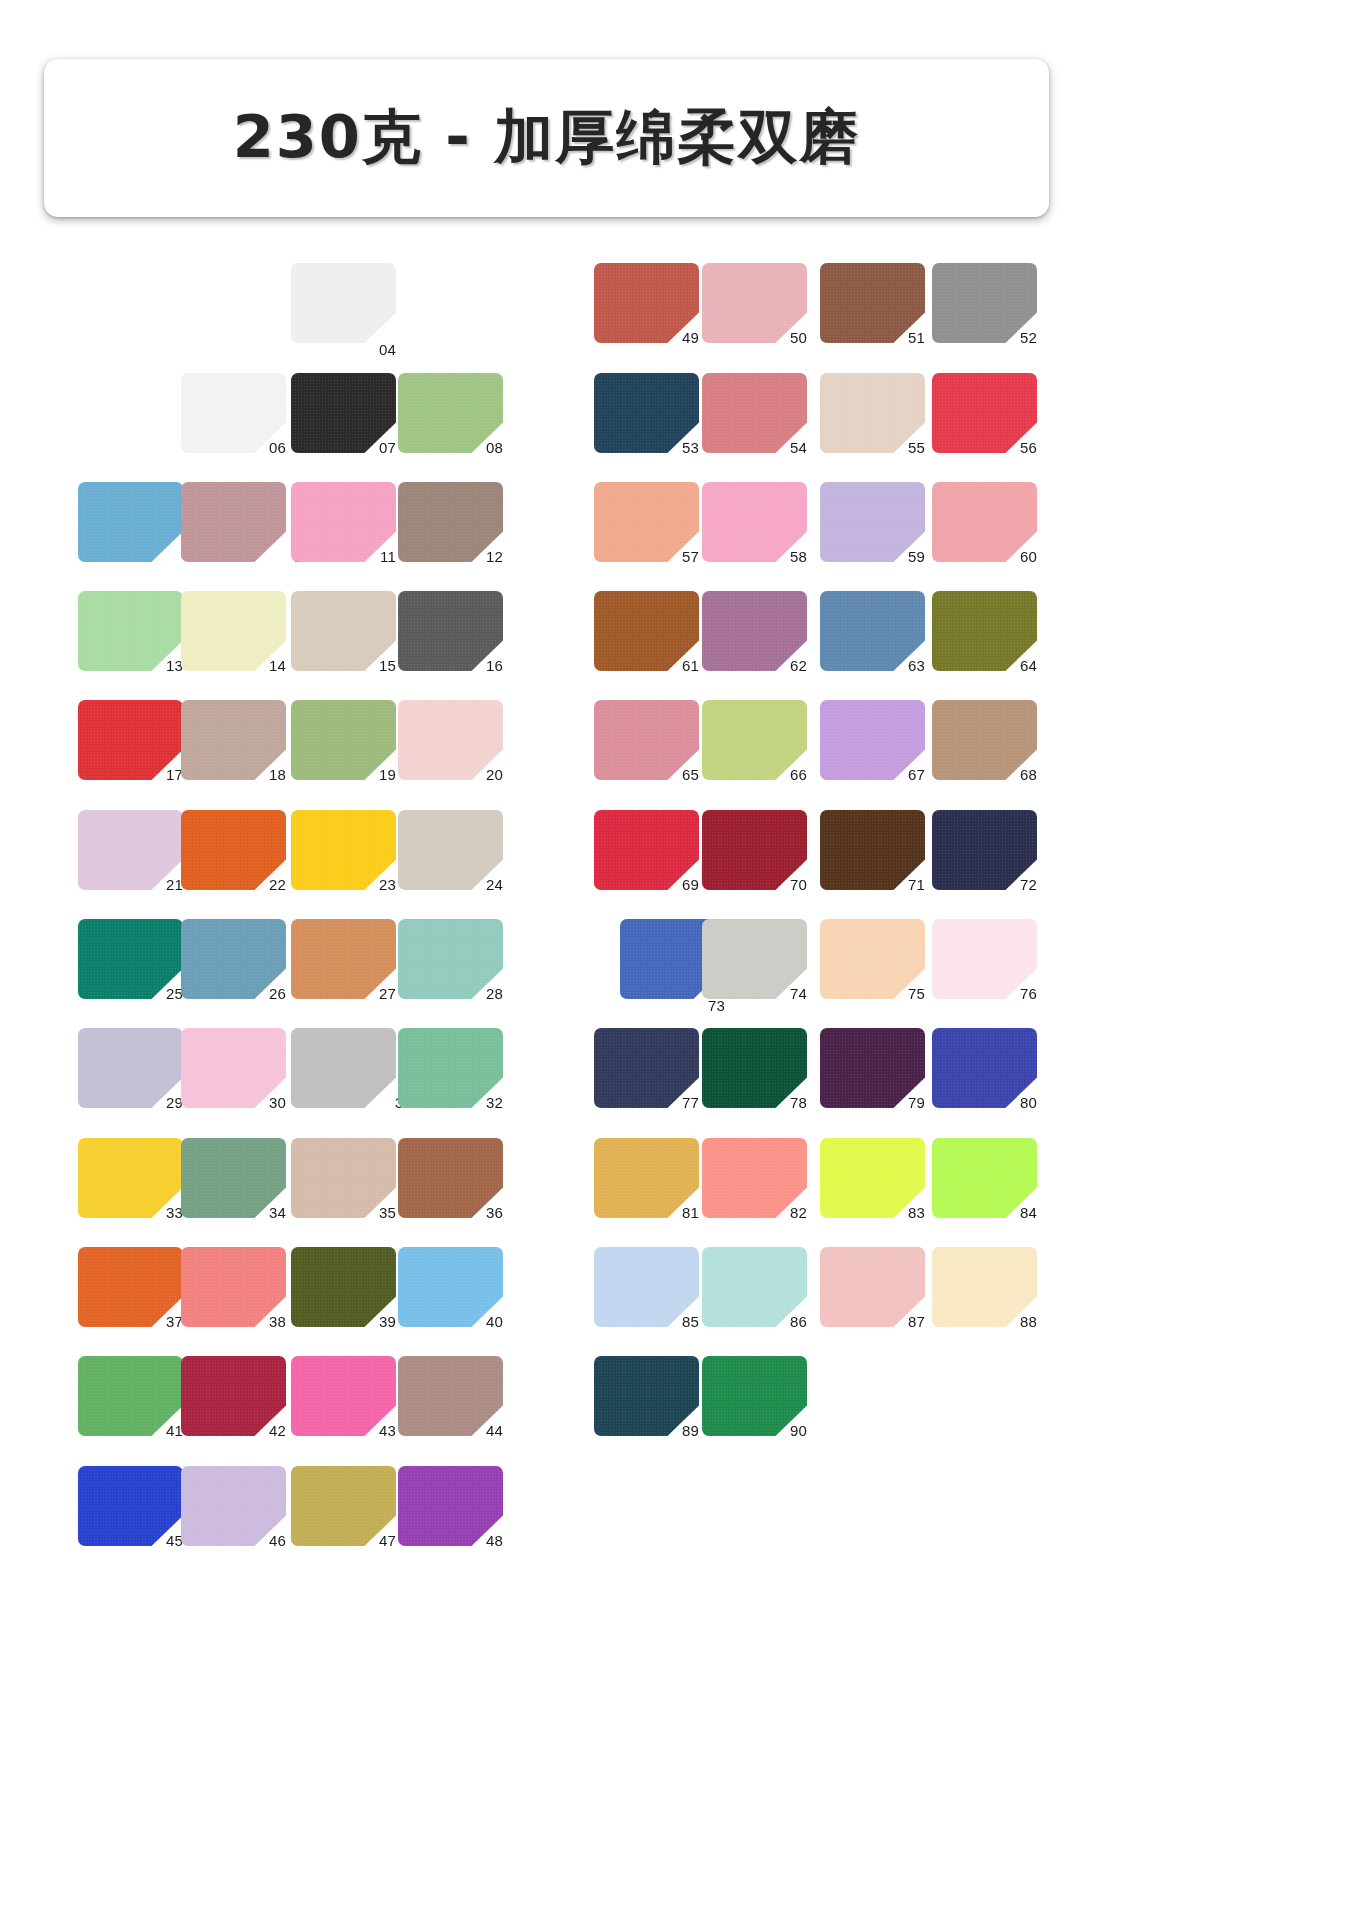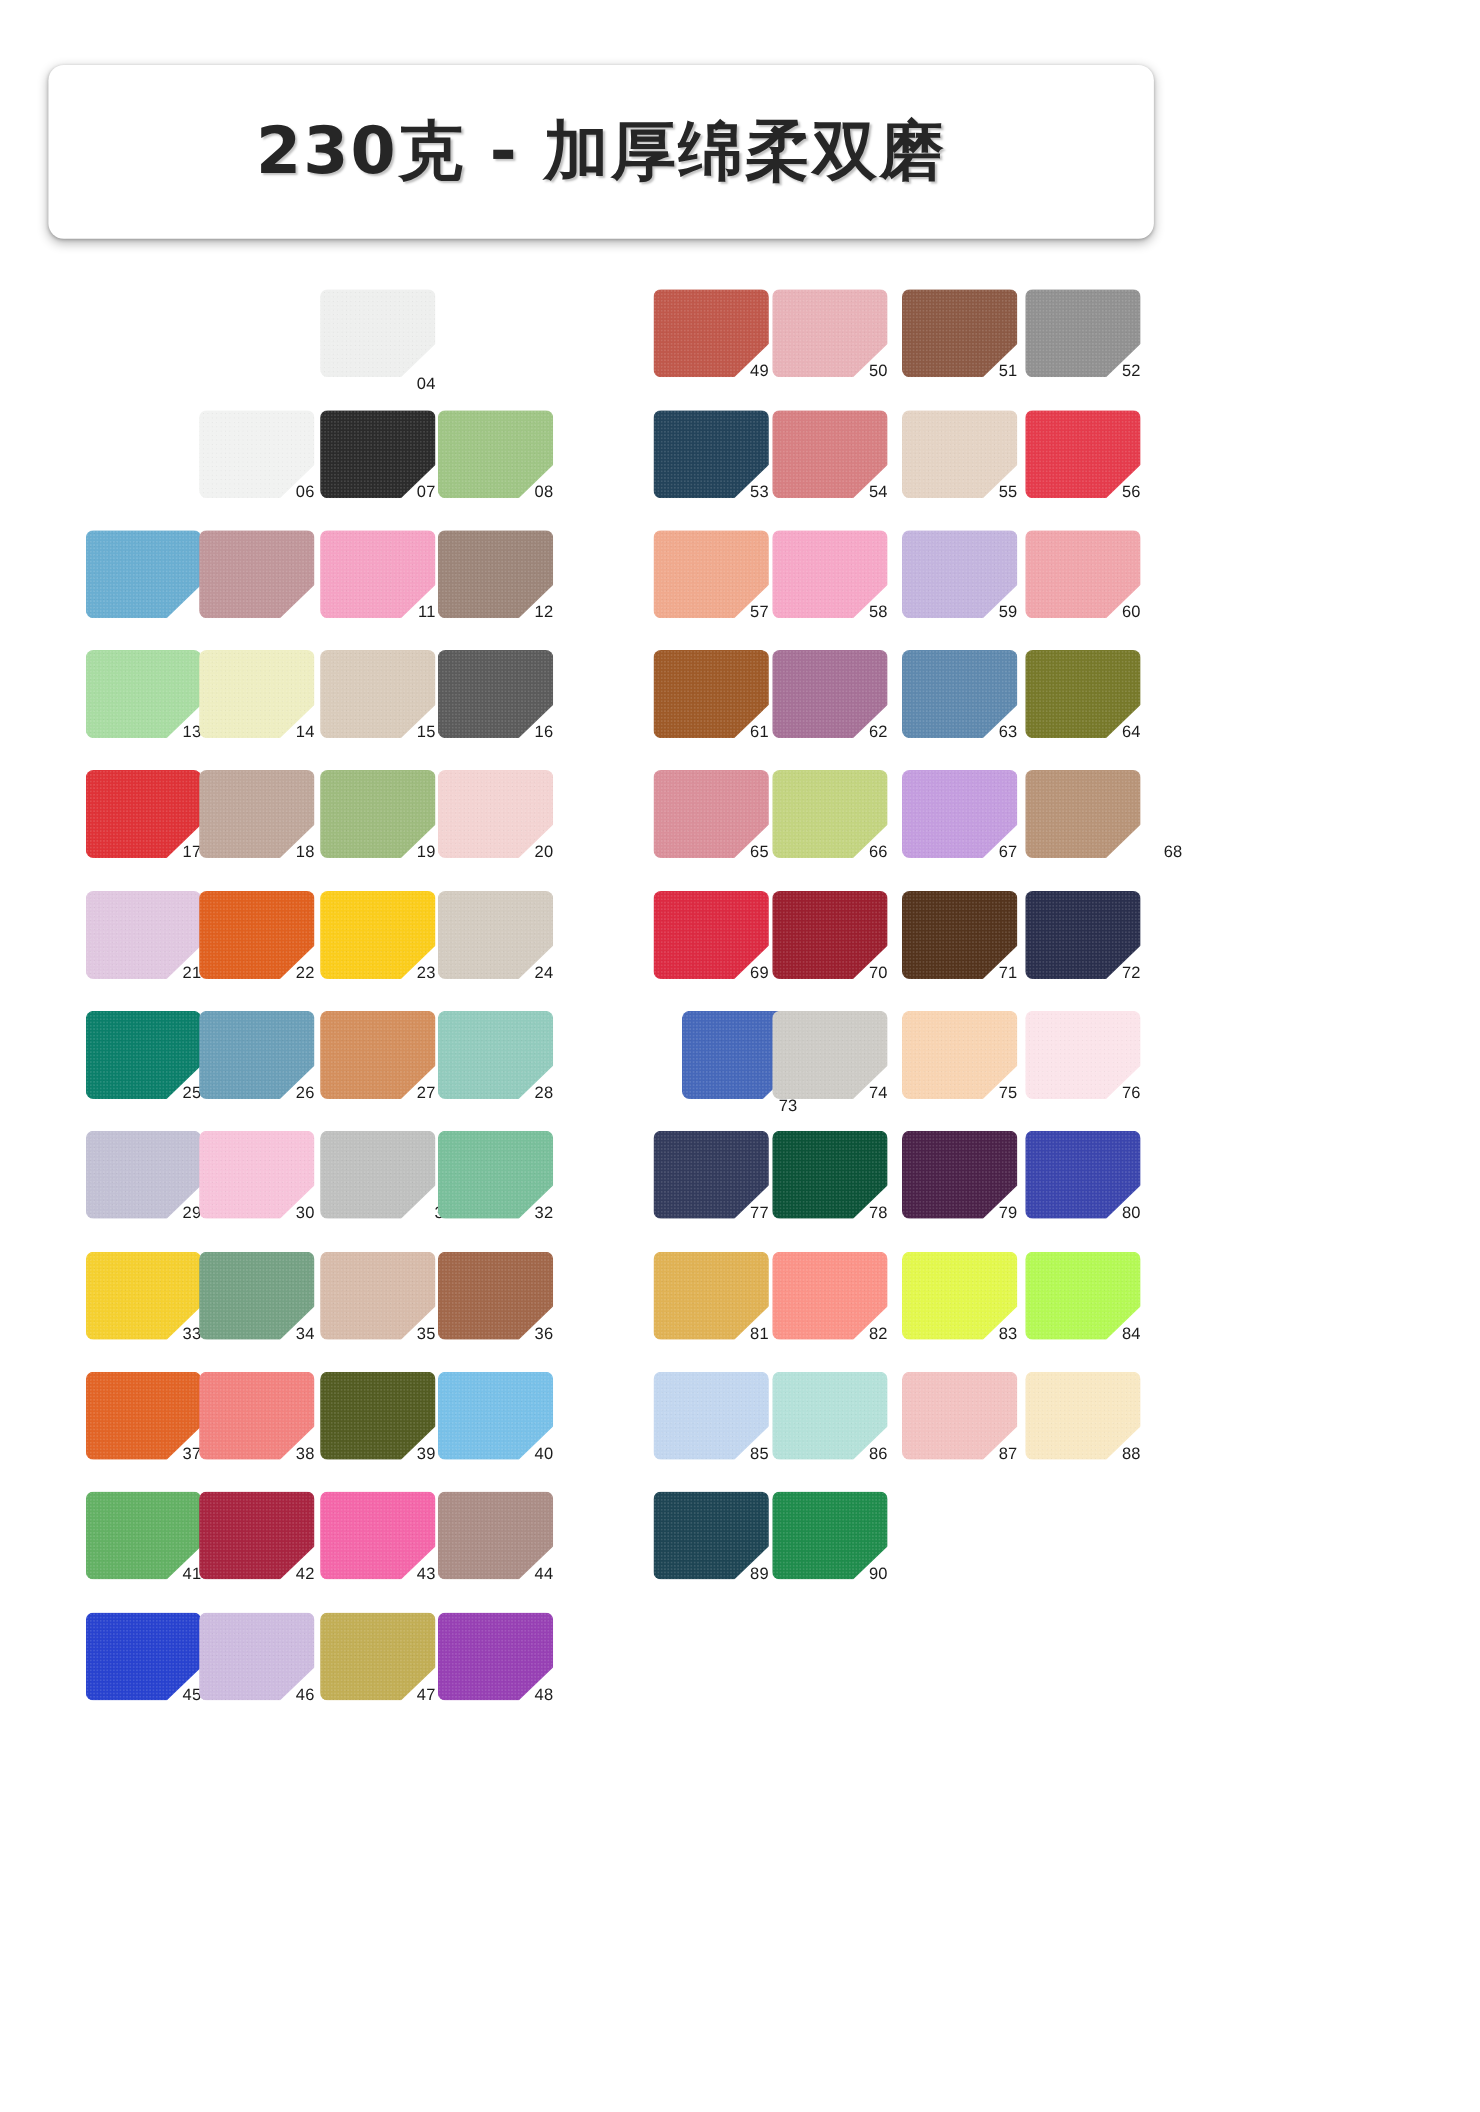--- a/index.html
+++ b/index.html
@@ -229,21 +229,21 @@
       <div class="num">65</div>
     </div>
     <div class="swatch" style="left: 702px; top: 700px; width: 105px; height: 80px;">
       <div class="chip" style="background: rgb(195, 212, 128); width: 105px; height: 80px;"></div>
       <div class="num">66</div>
     </div>
     <div class="swatch" style="left: 820px; top: 700px; width: 105px; height: 80px;">
       <div class="chip" style="background: rgb(196, 157, 223); width: 105px; height: 80px;"></div>
       <div class="num">67</div>
     </div>
-    <div class="swatch" style="left: 932px; top: 700px; width: 105px; height: 80px; padding-left: 38px;">
+    <div class="swatch" style="left: 932px; top: 700px; width: 105px; height: 80px;">
       <div class="chip" style="background: rgb(184, 148, 120); width: 105px; height: 80px;"></div>
       <div class="num">68</div>
     </div>
     <div class="swatch" style="left: 78px; top: 810px; width: 105px; height: 80px;">
       <div class="chip" style="background: rgb(224, 199, 224); width: 105px; height: 80px;"></div>
       <div class="num">21</div>
     </div>
     <div class="swatch" style="left: 181px; top: 810px; width: 105px; height: 80px;">
       <div class="chip" style="background: rgb(224, 96, 31); width: 105px; height: 80px;"></div>
       <div class="num">22</div>

